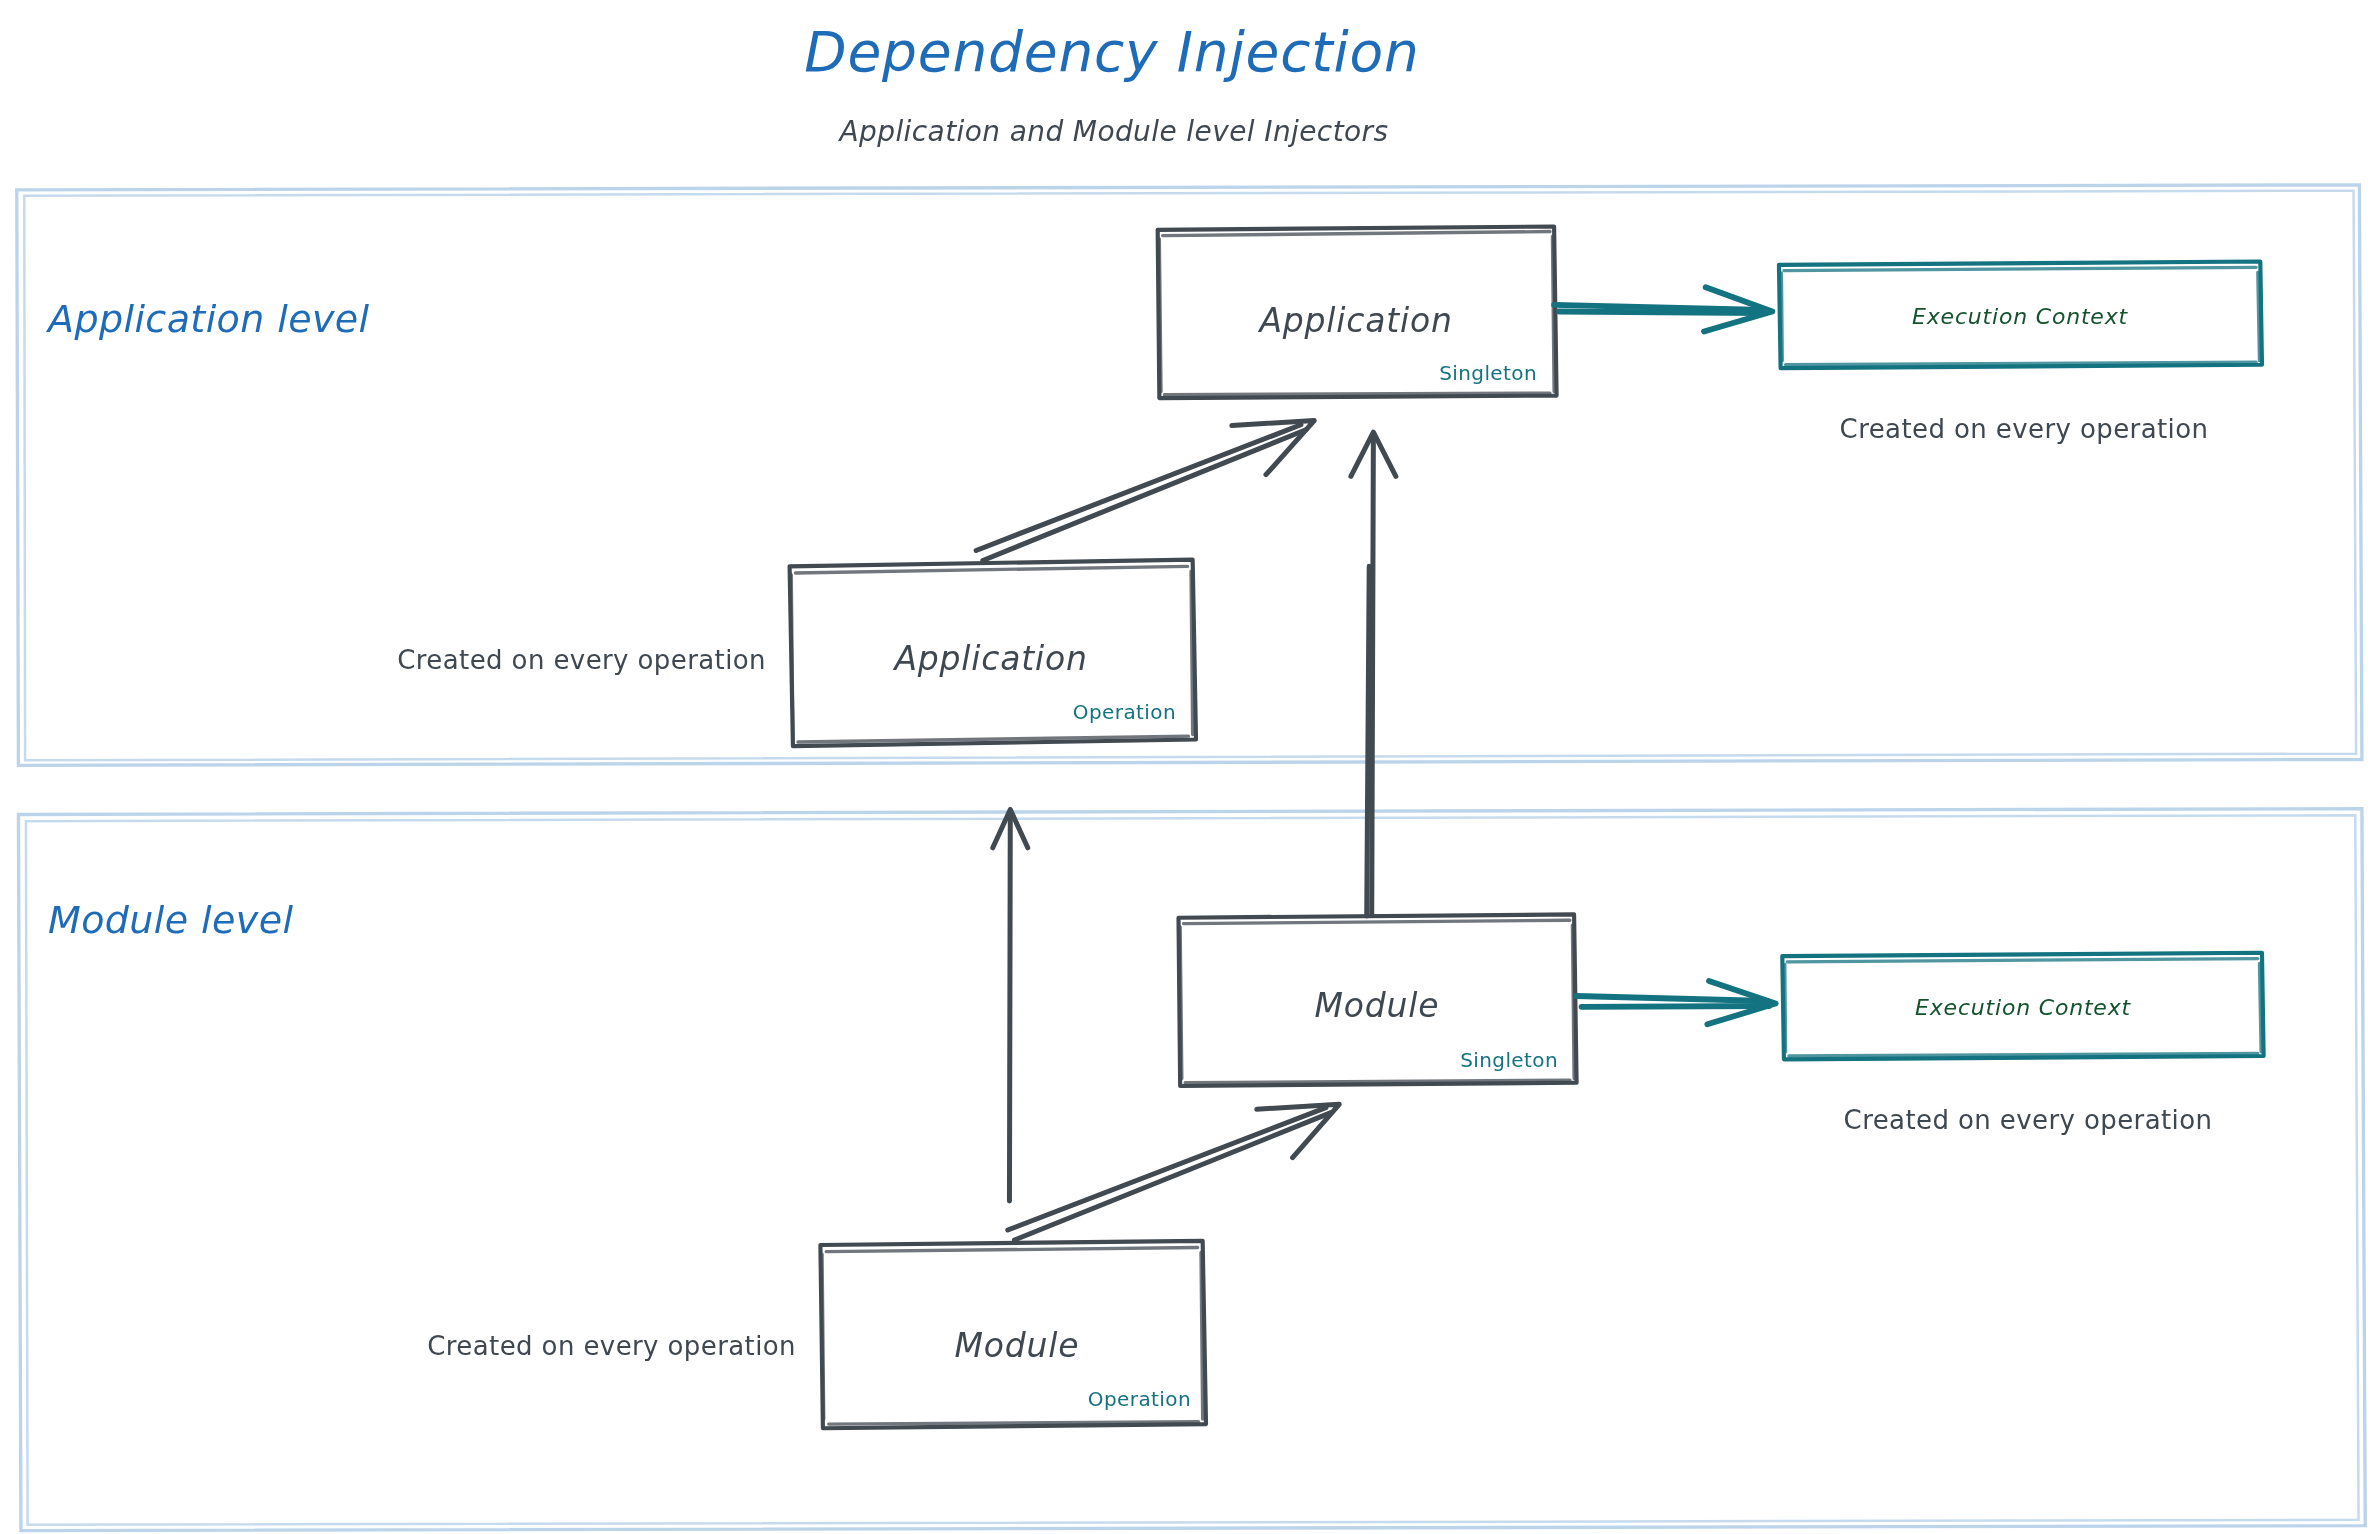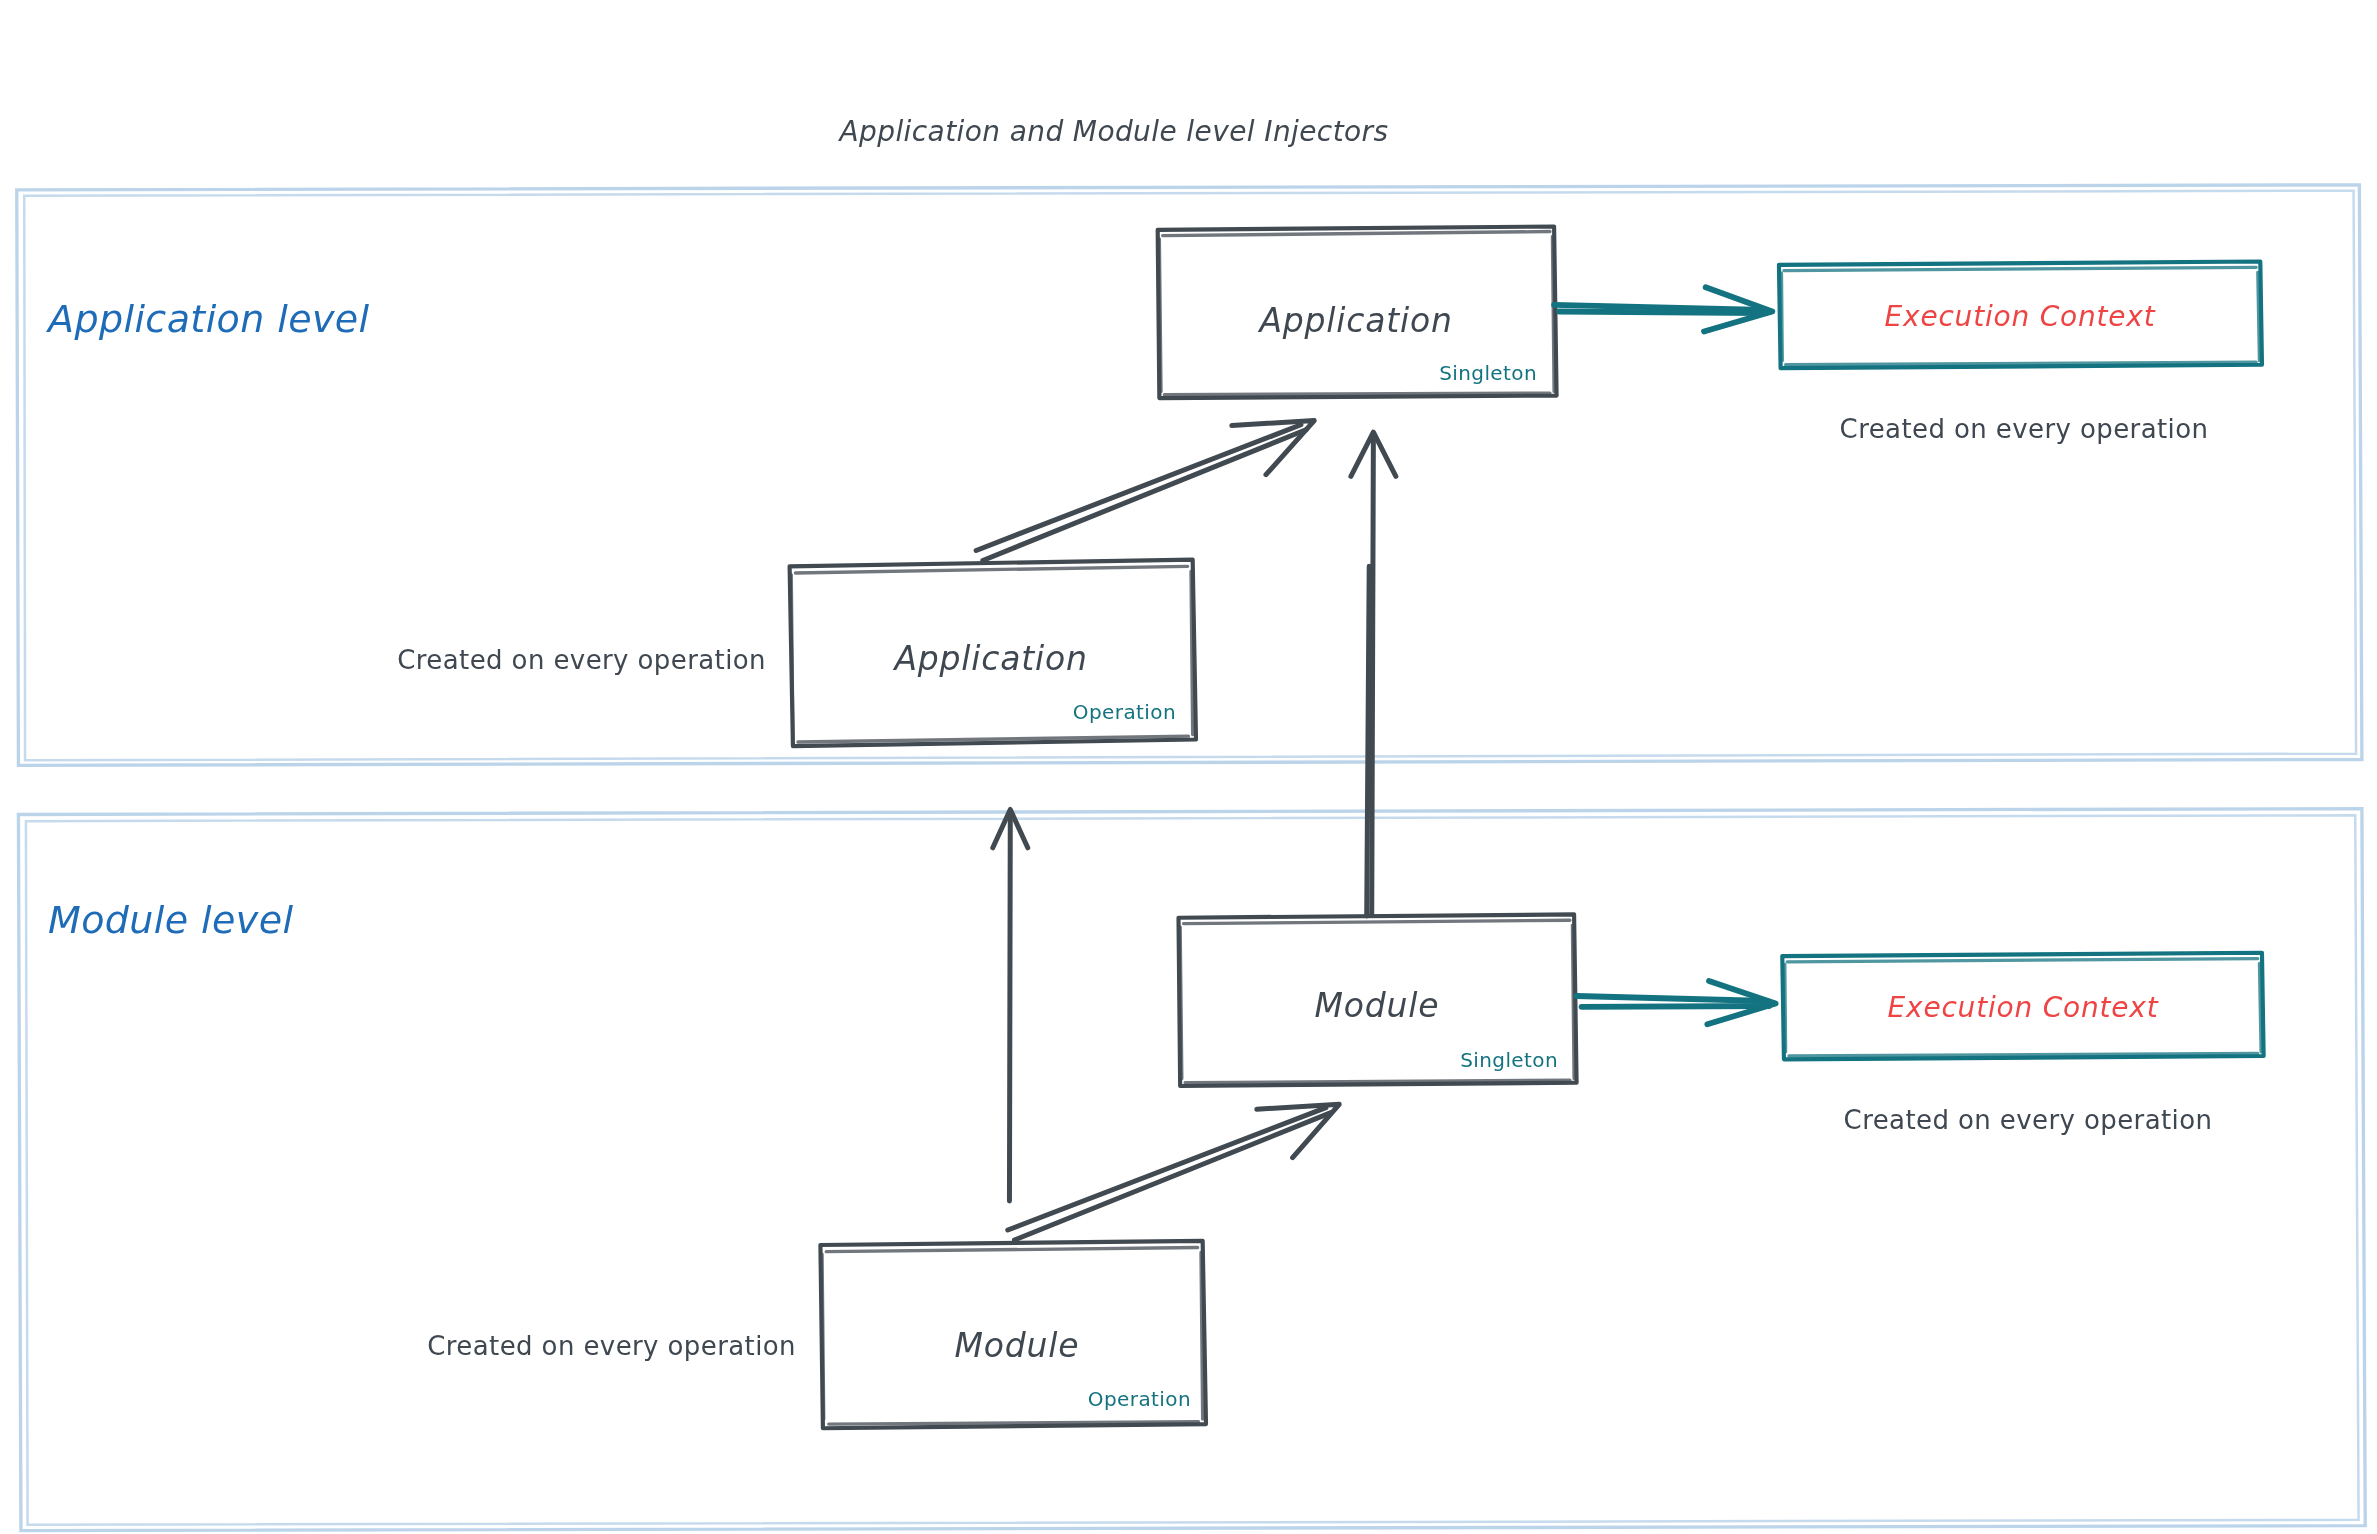--- a/index.html
+++ b/index.html
@@ -59,22 +59,22 @@
     color: #3f4750;
     font-style: italic;
     letter-spacing: 0.8px;
   }
   .node-scope {
     font-size: 20px;
     color: #147380;
     letter-spacing: 0.4px;
   }
   .ctx-title {
-    font-size: 28px;
-    color: #ef4444;
+    font-size: 22px;
+    color: #14532d;
     font-style: italic;
     letter-spacing: 0.8px;
   }
   .note {
     font-size: 26px;
     color: #3f4750;
     letter-spacing: 0.4px;
   }
   .centered { transform: translate(-50%, -50%); }
   .rightal  { transform: translate(-100%, -50%); }
@@ -157,20 +157,21 @@
       <path d="M 1641 1100 L 1644 680"></path>
       <path d="M 1622 572 L 1649 519 L 1676 572"></path>
     </g>
 
     <g fill="none" stroke="#414951" stroke-width="6" stroke-linecap="round" stroke-linejoin="round">
       <path d="M 1212 1442 L 1213 980"></path>
       <path d="M 1192 1018 L 1213 972 L 1234 1018"></path>
     </g>
   </svg>
 
+  <div class="txt title centered" style="left:1112px; top:52px;">Dependency Injection</div>
   <div class="txt subtitle centered" style="left:1114px; top:132px;">Application and Module level Injectors</div>
 
   <div class="txt panel-label leftal" style="left:48px; top:275px;margin-top:44px;">Application level</div>
   <div class="txt panel-label leftal" style="left:48px; top:920px;">Module level</div>
 
   <div class="txt node-title centered" style="left:1356px; top:320px;">Application</div>
   <div class="txt node-scope rightal" style="left:1537px; top:373px;">Singleton</div>
 
   <div class="txt node-title centered" style="left:991px; top:658px;">Application</div>
   <div class="txt node-scope rightal" style="left:1176px; top:712px;">Operation</div>

